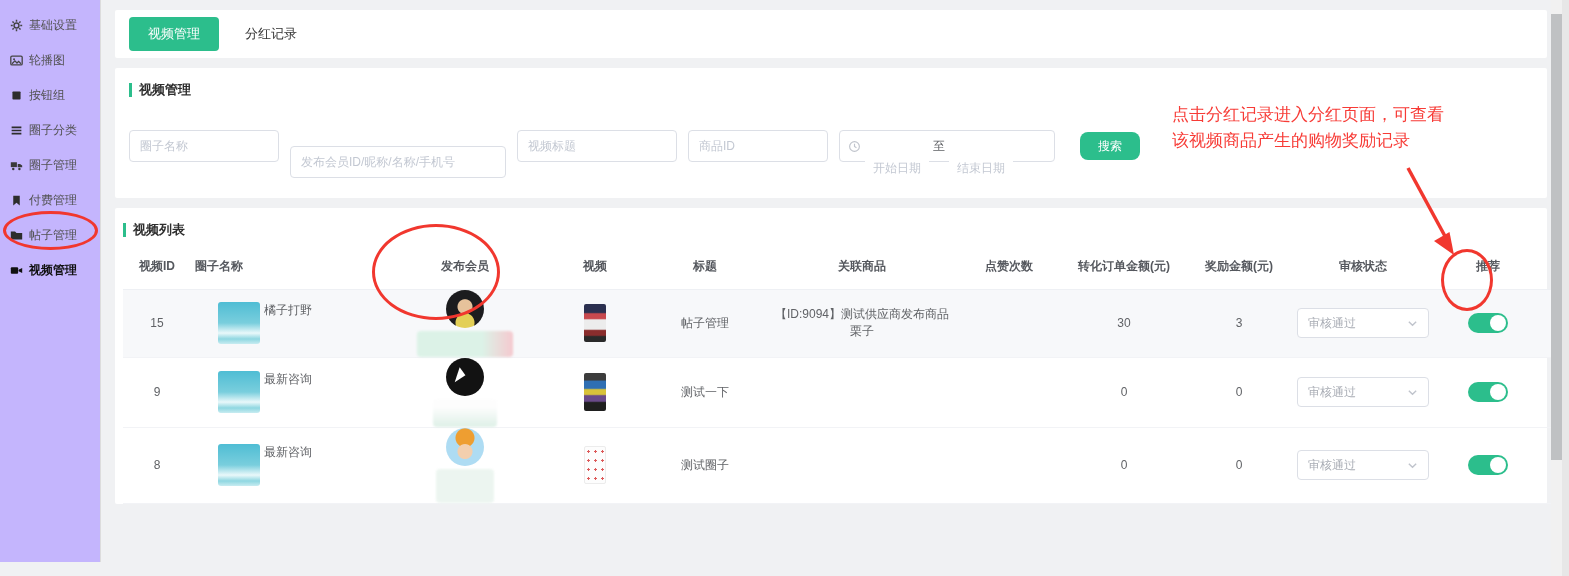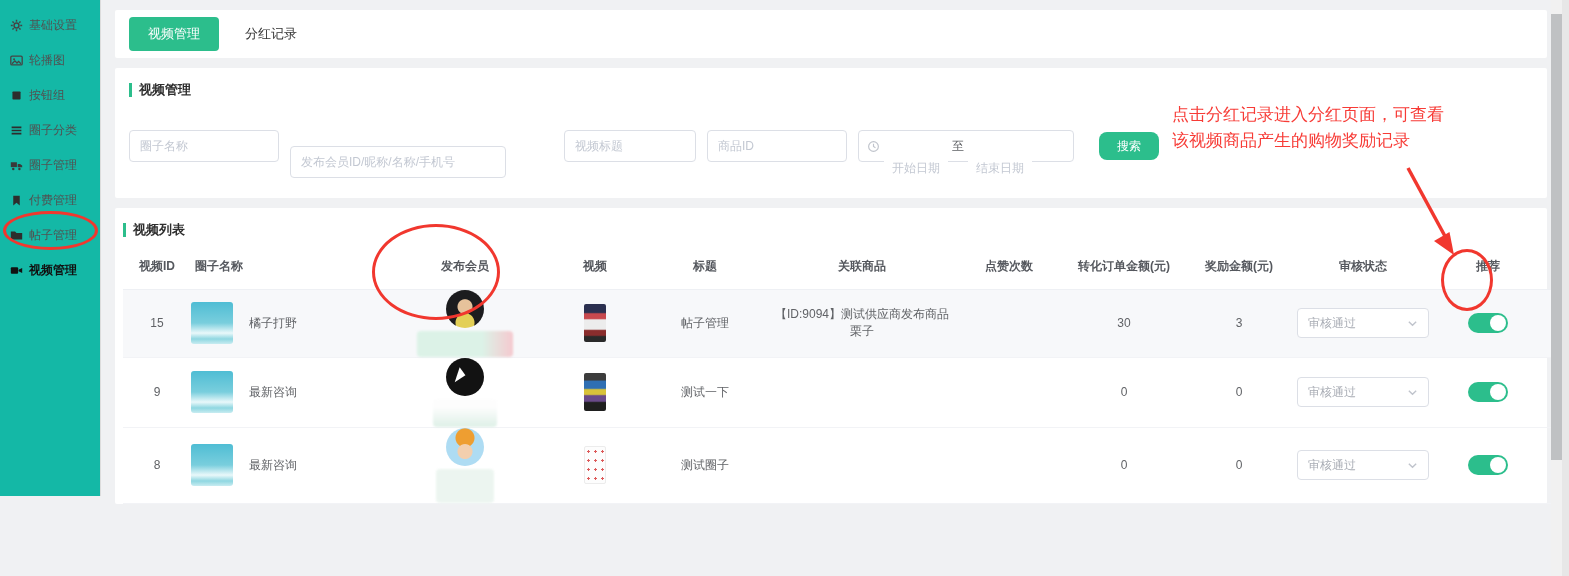--- a/index.html
+++ b/index.html
@@ -1,19 +1,19 @@
 <!DOCTYPE html>
 <html><head>
 <meta charset="utf-8">
 <style>
   * { box-sizing: border-box; margin: 0; padding: 0; }
   html,body { width:1569px; height:576px; overflow:hidden; font-family:"Liberation Sans","DejaVu Sans",sans-serif; background:#f0f1f3; position:relative; }
 
   
-  .sidebar { position:absolute; left:0; top:0; width:101px; height:496px; background:#14b8a6; border-right:1px solid #dcdcdc; padding-top:8px; }
+  .sidebar { position:absolute; left:0; top:0; width:101px; height:562px; background:#c4b5fd; border-right:1px solid #dcdcdc; padding-top:8px; }
   .side-item { display:flex; align-items:center; gap:6px; padding:9px 10px; font-size:12px; color:#515151; cursor:pointer; white-space:nowrap; }
   .side-item .icn { width:13px; height:13px; display:inline-flex; flex:none; }
   .side-item.active { color:#111; font-weight:bold; }
 
   
   .main { position:absolute; left:102px; top:0; right:20px; bottom:0; padding:10px 2px 0 13px; display:flex; flex-direction:column; }
   .card { background:#fff; border-radius:2px; }
   .card-tabs { height:48px; display:flex; align-items:center; padding:0 14px; }
   .tab-btn { background:#2cbe8c; color:#fff; font-size:13px; padding:8px 19px; border:none; border-radius:4px; cursor:pointer; }
   .tab-link { margin-left:26px; font-size:13px; color:#333; cursor:pointer; }
@@ -41,21 +41,21 @@
   th.c-video,td.c-video { width:92px; }
   th.c-title,td.c-title { width:128px; }
   th.c-product,td.c-product { width:186px; }
   th.c-likes,td.c-likes { width:108px; }
   th.c-conv,td.c-conv { width:122px; }
   th.c-reward,td.c-reward { width:108px; }
   th.c-status,td.c-status { width:140px; }
   th.c-rec,td.c-rec { width:110px; }
   th.c-ops,td.c-ops { width:96px; }
 
-  .circle-cell { display:flex; align-items:center; gap:16px; }
+  .circle-cell { display:flex; align-items:flex-start; gap:4px;margin-left:27px; }
   .cthumb { width:42px; height:42px; border-radius:3px; flex:none;
     background:linear-gradient(180deg,#4fbdd4 0%,#79cedd 50%,#e9f8fa 74%,#8fd7e1 88%,#c8ecf1 100%); }
   .avatar { width:38px; height:38px; border-radius:50%; margin:0 auto; position:relative; }
   .avatar.v1 { background:radial-gradient(circle at 50% 86%, #e3cf56 0 9px, rgba(0,0,0,0) 10px),
                radial-gradient(circle at 50% 44%, #e6c29b 0 7px, rgba(0,0,0,0) 8px), #1c1c1e; }
   .avatar.v2 { background:#121212; }
   .avatar.v2::after { content:""; position:absolute; left:11px; top:10px; width:0; height:0;
                border-left:8px solid #fff; border-top:6px solid transparent; border-bottom:10px solid transparent; transform:rotate(18deg); }
   .avatar.v3 { background:radial-gradient(circle at 50% 62%, #f3cfae 0 7px, rgba(0,0,0,0) 8px),
                radial-gradient(circle at 50% 26%, #ee9e31 0 9px, rgba(0,0,0,0) 10px), #aedcf3; }
@@ -171,21 +171,21 @@
   <div class="card card-tabs">
     <button class="tab-btn">视频管理</button>
     <span class="tab-link">分红记录</span>
   </div>
 
   <div class="card card-search">
     <div class="sec-title">视频管理</div>
     <div class="filters">
       <input class="f-input" style="width: 150px;" placeholder="圈子名称">
       <input class="f-input" style="width: 216px; margin-top: 32px;" placeholder="发布会员ID/昵称/名称/手机号">
-      <input class="f-input" style="width: 132px; margin-left: 47px;" placeholder="视频标题">
+      <input class="f-input" style="width: 160px;" placeholder="视频标题">
       <input class="f-input" style="width: 140px;" placeholder="商品ID">
       <div class="daterange">
         <span class="icn" style="width:13px;height:13px;display:inline-flex">
             <svg viewBox="0 0 16 16">
               <circle cx="8" cy="8" r="6" fill="none" stroke="#c0c4cc" stroke-width="1.4"></circle>
               <path d="M8 4.6V8l2.4 1.5" stroke="#c0c4cc" stroke-width="1.4" fill="none"></path>
             </svg>
           </span>
         <input placeholder="开始日期" style="">
         <span class="sep">至</span>

